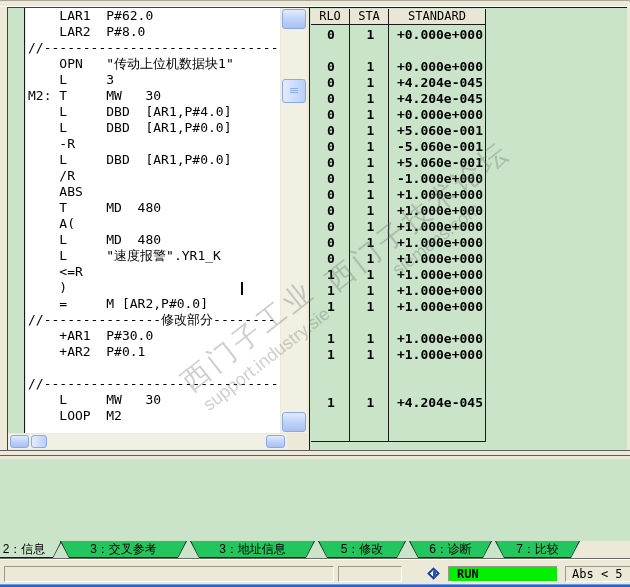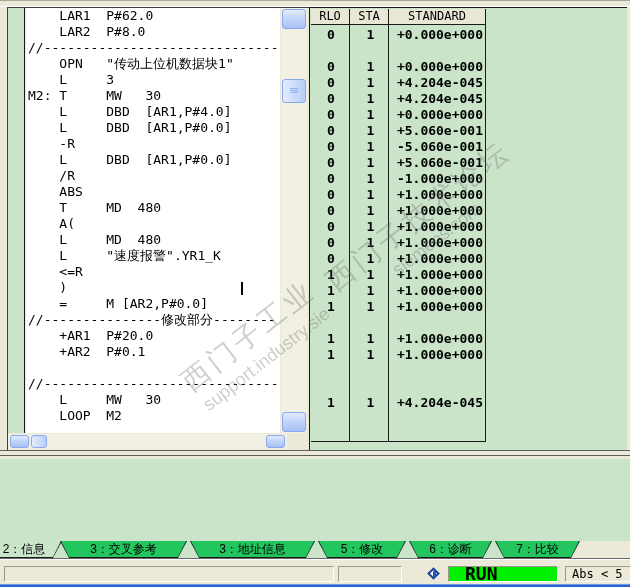--- a/index.html
+++ b/index.html
@@ -67,21 +67,21 @@
     clip-path:polygon(0 0,100% 0,calc(100% - 8px) 100%,8px 100%);
     font-family:"Liberation Sans",sans-serif;font-size:12px;line-height:16px;text-align:center;color:#000;}
   .tab.active .tab-inner{background:#c9e4c9;}
   .tab-underline{position:absolute;left:0;top:17px;width:630px;height:1px;background:#6a6a6a;}
 
   
   .status-bar{left:0;top:559px;width:630px;height:25px;background:#ece9d8;border-top:1px solid #ffffff;box-sizing:border-box;}
   .sunken{position:absolute;top:6px;height:16px;background:#ece9d8;
     border-top:1px solid #9a9887;border-left:1px solid #9a9887;
     border-bottom:1px solid #ffffff;border-right:1px solid #ffffff;box-sizing:border-box;}
-  .run-field{background:#00f000;font-size:18px;font-weight:bold;line-height:14px;color:#000;padding-left:16px;}
+  .run-field{background:#00f000;font-size:12px;font-weight:bold;line-height:14px;color:#000;padding-left:8px;}
   .abs-field{font-size:12px;line-height:14px;color:#000;padding-left:6px;white-space:nowrap;overflow:hidden;}
   .diamond-wrap{position:absolute;top:6px;width:16px;height:16px;}
   .diamond{position:absolute;left:3px;top:3px;width:9px;height:9px;background:#fff;
     border:2px solid #1b3f8f;transform:rotate(45deg);box-sizing:border-box;}
   .diamond-bar{position:absolute;left:7px;top:4px;width:3px;height:8px;background:#2456c0;border-radius:2px;}
 
   .bottom-blue{left:0;top:584px;width:630px;height:3px;background:#2b63ce;border-top:1px solid #6f97e8;box-sizing:border-box;}
 
   
   .wm{position:absolute;transform:rotate(-38deg);color:rgba(110,110,105,0.33);
@@ -112,21 +112,21 @@
         <div class="code-line" style="top: 160px;">    /R</div>
         <div class="code-line" style="top: 176px;">    ABS</div>
         <div class="code-line" style="top: 192px;">    T     MD  480</div>
         <div class="code-line" style="top: 208px;">    A(</div>
         <div class="code-line" style="top: 224px;">    L     MD  480</div>
         <div class="code-line" style="top: 240px;">    L     "速度报警".YR1_K</div>
         <div class="code-line" style="top: 256px;">    &lt;=R</div>
         <div class="code-line" style="top: 272px;">    )</div>
         <div class="code-line" style="top: 288px;">    =     M [AR2,P#0.0]</div>
         <div class="code-line" style="top: 304px;">//---------------修改部分--------</div>
-        <div class="code-line" style="top: 320px;">    +AR1  P#20.0</div>
+        <div class="code-line" style="top: 320px;">    +AR1  P#30.0</div>
         <div class="code-line" style="top: 336px;">    +AR2  P#0.1</div>
         <div class="code-line" style="top: 352px;"></div>
         <div class="code-line" style="top: 368px;">//-------------------------------</div>
         <div class="code-line" style="top: 384px;">    L     MW   30</div>
         <div class="code-line" style="top: 400px;">    LOOP  M2</div>
       </div>
     <div class="caret" id="caret" style="left: 215px; top: 274px;"></div>
   </div>
 
   <div class="abs sb-track" style="left:273px;top:0;width:26px;height:425px;">

